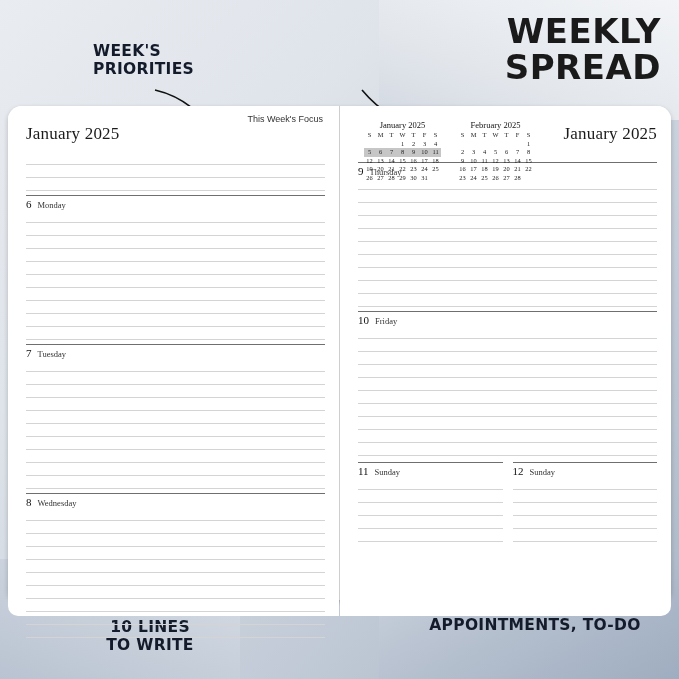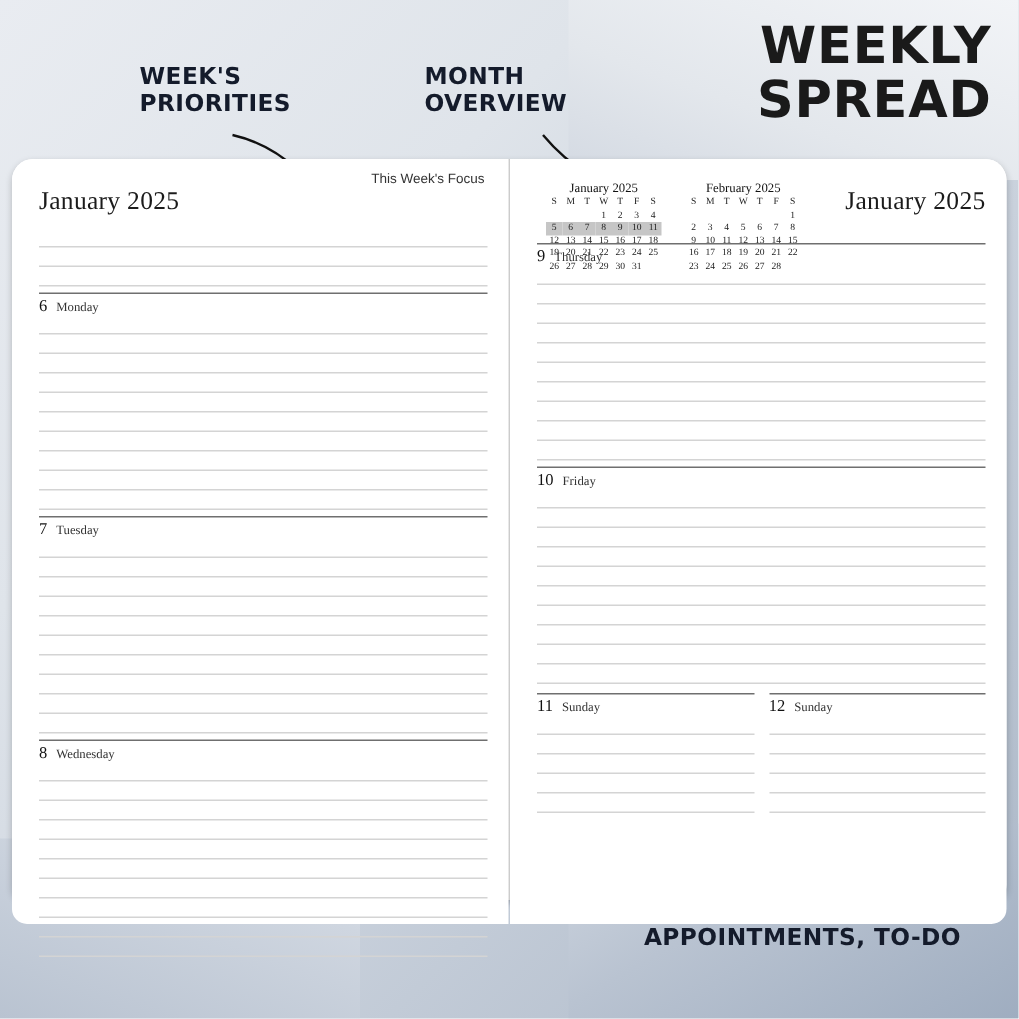--- a/index.html
+++ b/index.html
@@ -140,22 +140,22 @@
   <div class="wedge-bl"></div>
   <div class="wedge-br"></div>
 
   <div class="headline">
     <div>Weekly</div>
     <div>Spread</div>
   </div>
 
   <div class="callout c-weeks" style="white-space:pre-line;">Week's
 Priorities</div>
-  <div class="callout c-month" style="white-space:pre-line;">Month
-Overview</div>
+  <div class="callout c-10lines" style="white-space:pre-line;">10 Lines
+to Write</div>
   <div class="callout c-ruled" style="white-space:pre-line;">Ruled to Log
 Appointments, To-Do</div>
 
   <svg class="arrow" style="left:150px; top:88px;" width="100" height="80">
     <path d="M5,2 C40,10 60,35 72,55" stroke="#111" stroke-width="1.6" fill="none"></path>
     <path d="M72,56 L63,50 M72,56 L66,45" stroke="#111" stroke-width="1.6" fill="none"></path>
   </svg>
   <svg class="arrow" style="left:322px; top:88px;" width="100" height="40">
     <path d="M40,2 C50,14 60,22 70,28" stroke="#111" stroke-width="1.6" fill="none"></path>
     <path d="M70,29 L61,27 M70,29 L66,20" stroke="#111" stroke-width="1.6" fill="none"></path>

